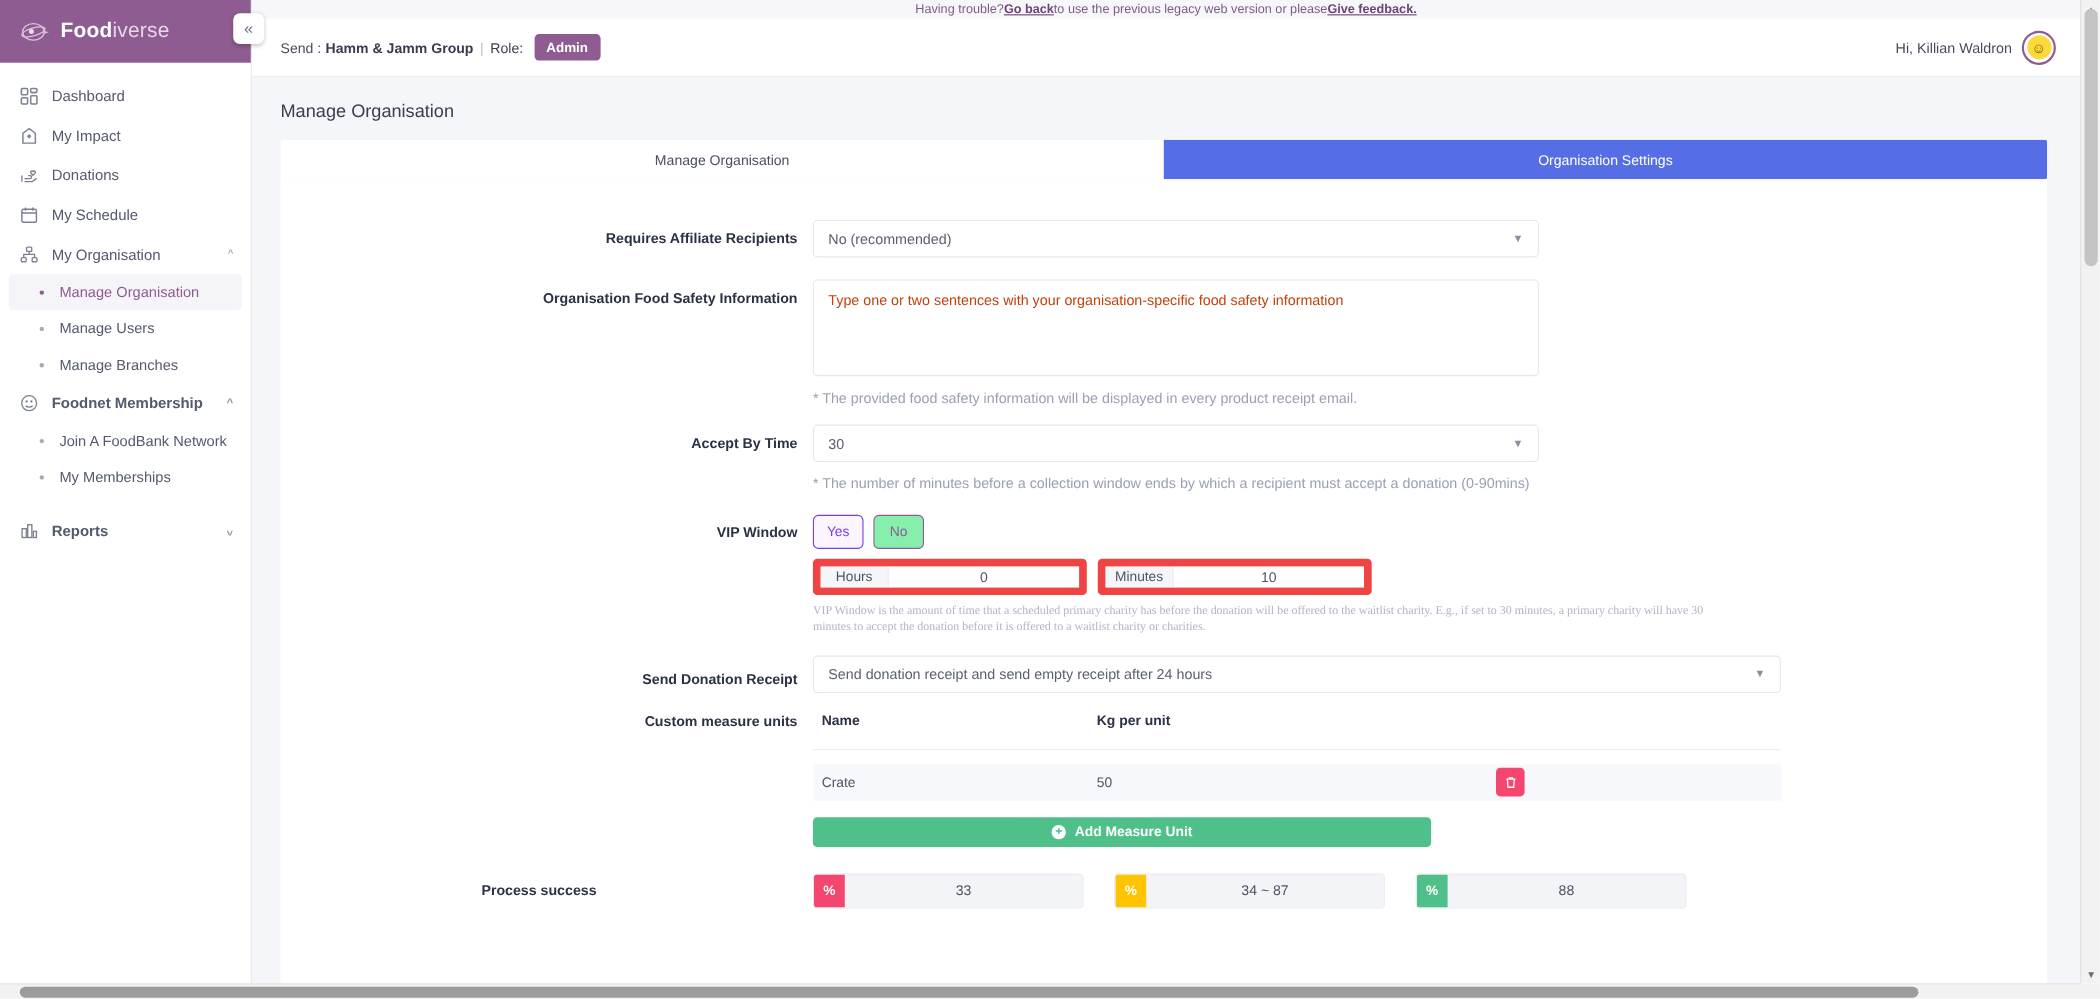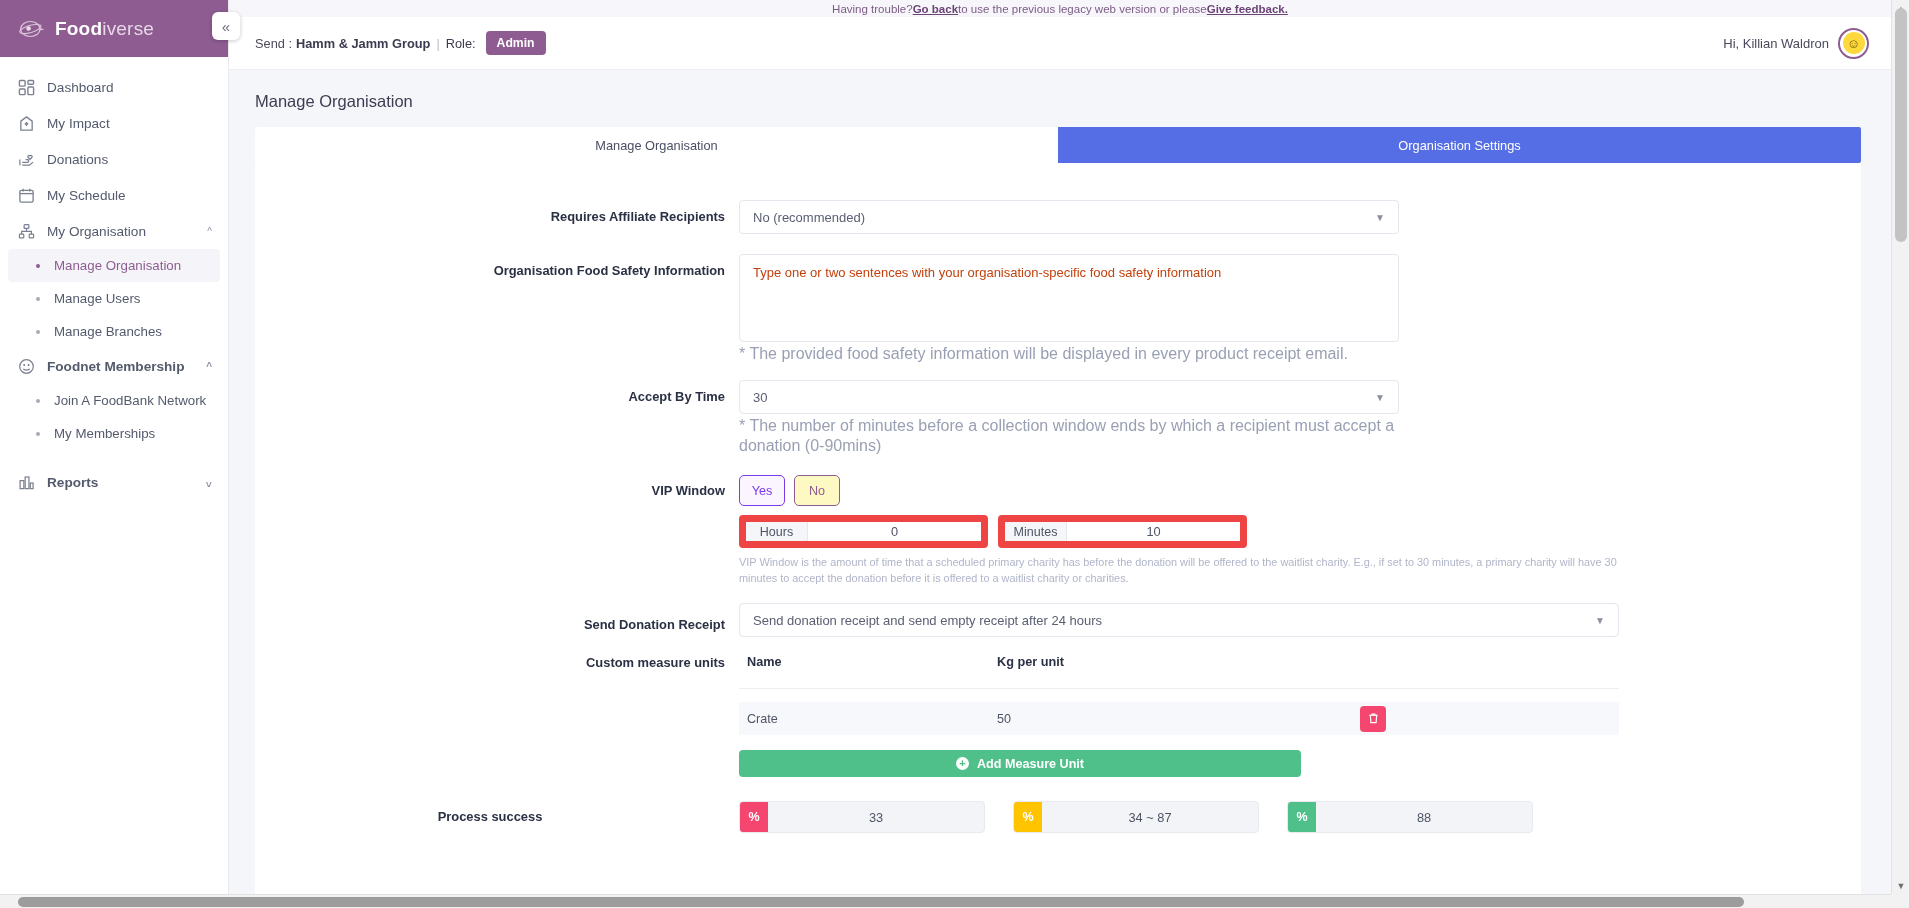--- a/index.html
+++ b/index.html
@@ -147,32 +147,32 @@
   .select-box .caret {
     margin-left: auto; color: #8b90a0; font-size: 10px;
   }
 
   .ta {
     height: 88px; border: 1px solid #e6e6ee; border-radius: 4px;
     background: #fff; padding: 10px 13px; font-size: 13px; color: #c2410c;
     cursor: text;
   }
   .help {
-    font-size: 16px; color: #9aa0b4; margin-top: 2px; line-height: 1.25;
-  }
-  .help-vip { font-size: 10.9px; color: #b0b5c9; line-height: 1.25; margin-top: 8px; }
+    font-size: 13px; color: #9aa0b4; margin-top: 12px; line-height: 1.25;
+  }
+  .help-vip { font-size: 10.9px; color: #b0b5c9; line-height: 1.25; margin-top: 8px; font-family: Liberation Serif, serif; }
 
   .toggle-wrap { display: flex; gap: 9px; }
   .tg {
     width: 46px; height: 31px; border-radius: 5px;
     display: flex; align-items: center; justify-content: center;
     font-size: 12.6px; cursor: pointer;
   }
   .tg.on  { border: 1.6px solid #7c3aed; background: #faf5ff; color: #7c3aed; }
-  .tg.off { border: 1.3px solid #8e5c91; background: #fef9c3; color: #8e5c91; }
+  .tg.off { border: 1.3px solid #8e5c91; background: #86efac; color: #8e5c91; }
 
   .hm-row { display: flex; gap: 10px; margin-top: 9px; }
   .hm {
     display: flex; height: 33px; border: 7px solid #ef4444;
     border-radius: 4px; overflow: hidden; width: 249px;
   }
   .hm .pre {
     width: 62px; background: #f5f6fa; display: flex; align-items: center;
     justify-content: center; font-size: 12.5px; color: #4e5464;
     border-right: 1px solid #e6e6ee;

